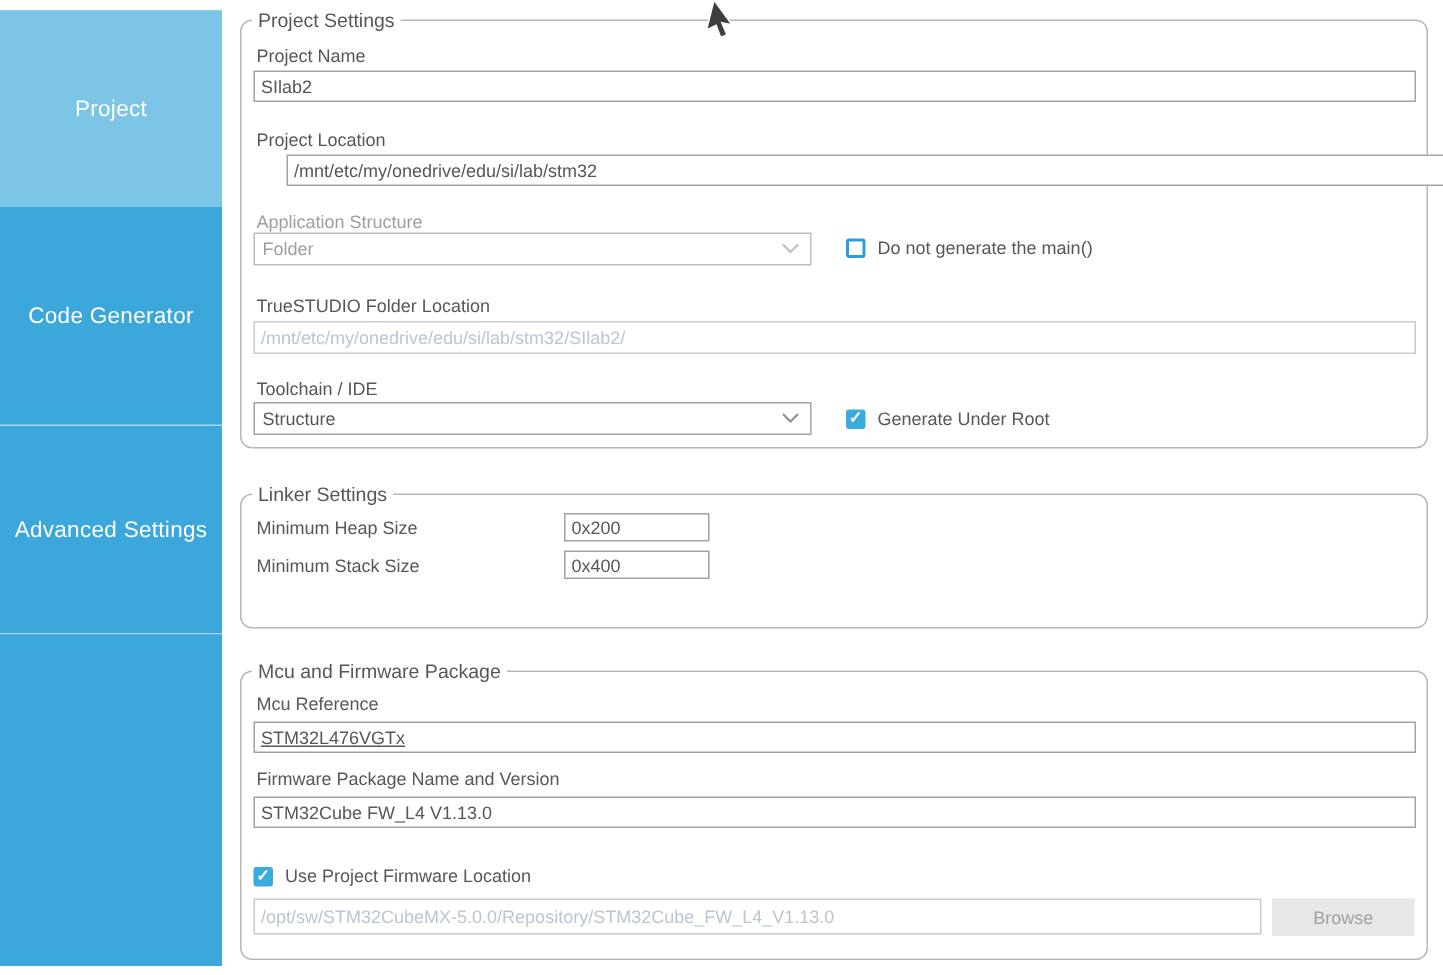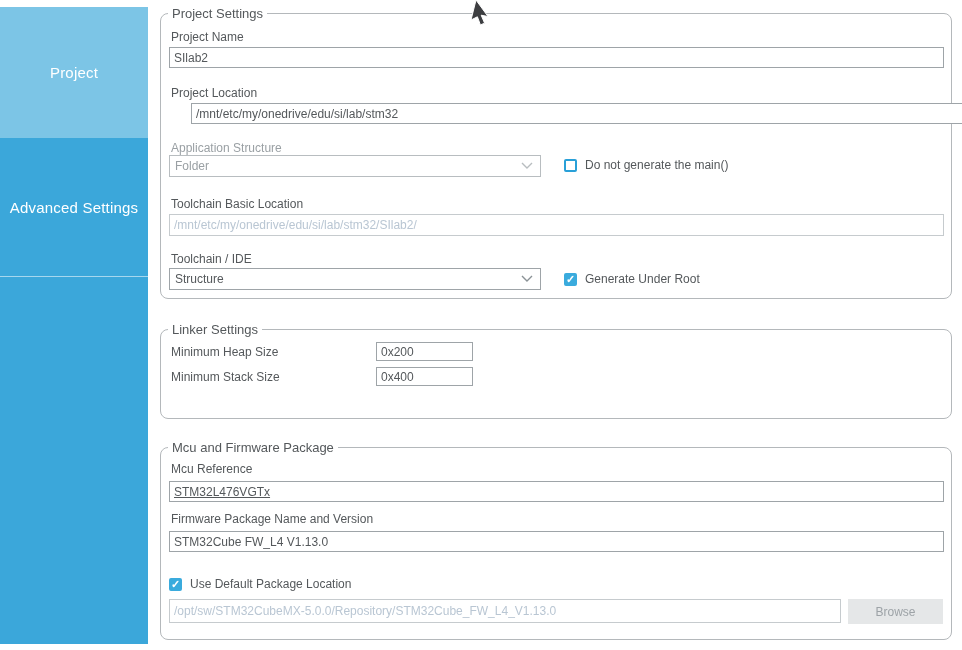--- a/index.html
+++ b/index.html
@@ -72,20 +72,23 @@
   }
   .cursor{position:absolute;left:467px;top:0;width:26px;height:28px;pointer-events:none;}
 </style>
 </head>
 <body>
 
 <nav class="sidebar">
   <div class="side-tab t1">
     <span>Project</span>
   </div>
+  <div class="side-tab t2">
+    <span>Code Generator</span>
+  </div>
   <div class="side-tab t3">
     <span>Advanced Settings</span>
   </div>
   <div class="side-fill"></div>
 </nav>
 
 <section class="groupbox gb1">
   <span class="legend">Project Settings</span>
 
   <span class="lbl" style="left:10px;top:16px">Project Name</span>
@@ -102,21 +105,21 @@
     </svg>
   </div>
 
   <div class="cbrow" style="left:403px;top:144px">
     <span class="cb">
       
     </span>
     <span class="cblabel">Do not generate the main()</span>
   </div>
 
-  <span class="lbl" style="left:10px;top:183px">Toolchain Basic Location</span>
+  <span class="lbl" style="left:10px;top:183px">TrueSTUDIO Folder Location</span>
   <input class="txt disabled" style="left: 8px; top: 200px; width: 775px; height: 22px;" value="/mnt/etc/my/onedrive/edu/si/lab/stm32/SIlab2/">
 
   <span class="lbl" style="left:10px;top:238px">Toolchain / IDE</span>
   <div class="combo" style="left:8px;top:254px;width:372px;height:22px">
     <span>Structure</span>
     <svg class="chev" width="12" height="8" viewBox="0 0 12 8">
       <polyline points="1,1 6,6 11,1" fill="none" stroke="#8a9296" stroke-width="1.4"></polyline>
     </svg>
   </div>
 
@@ -144,21 +147,21 @@
   <span class="lbl" style="left:10px;top:14px">Mcu Reference</span>
   <input class="txt" style="left: 8px; top: 33px; width: 775px; height: 21px; text-decoration: underline;" value="STM32L476VGTx">
 
   <span class="lbl" style="left:10px;top:64px">Firmware Package Name and Version</span>
   <input class="txt" style="left: 8px; top: 83px; width: 775px; height: 21px;" value="STM32Cube FW_L4 V1.13.0">
 
   <div class="cbrow" style="left:8px;top:129px">
     <span class="cb checked">
       <span class="mark">✓</span>
     </span>
-    <span class="cblabel">Use Default Package Location</span>
+    <span class="cblabel">Use Project Firmware Location</span>
   </div>
 
   <input class="txt disabled" style="left: 8px; top: 151px; width: 672px; height: 24px;" value="/opt/sw/STM32CubeMX-5.0.0/Repository/STM32Cube_FW_L4_V1.13.0">
   <button class="btn" style="left:687px;top:151px;width:95px;height:25px">Browse</button>
 </section>
 
 <svg class="cursor" viewBox="0 0 26 28">
   <polygon points="9,0 21,16.5 14.2,15.2 17.6,23.2 13.4,24.9 10.4,16.8 4,20" fill="#3d3e41" stroke="#ffffff" stroke-width="1"></polygon>
 </svg>
 

